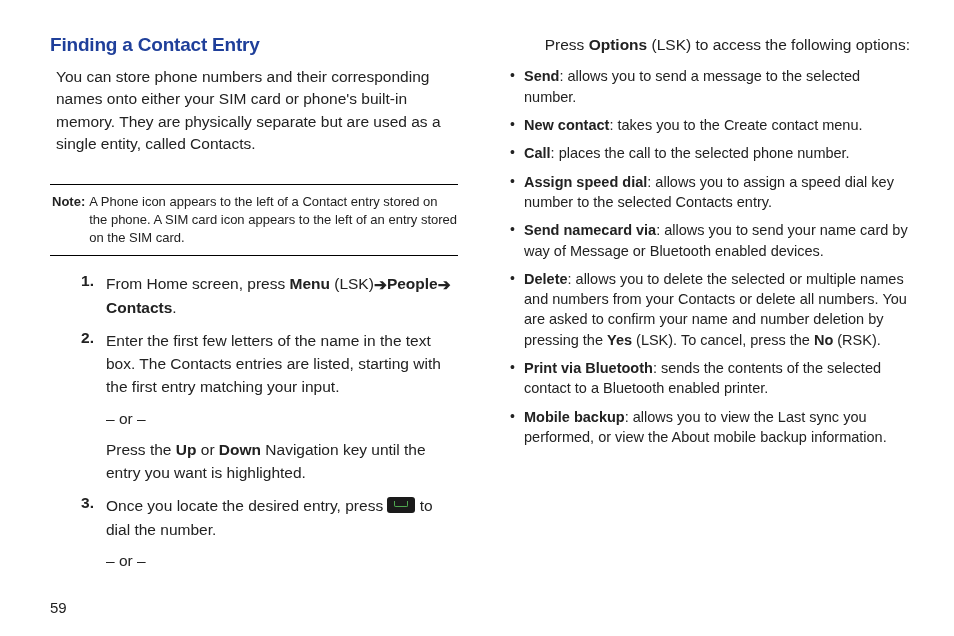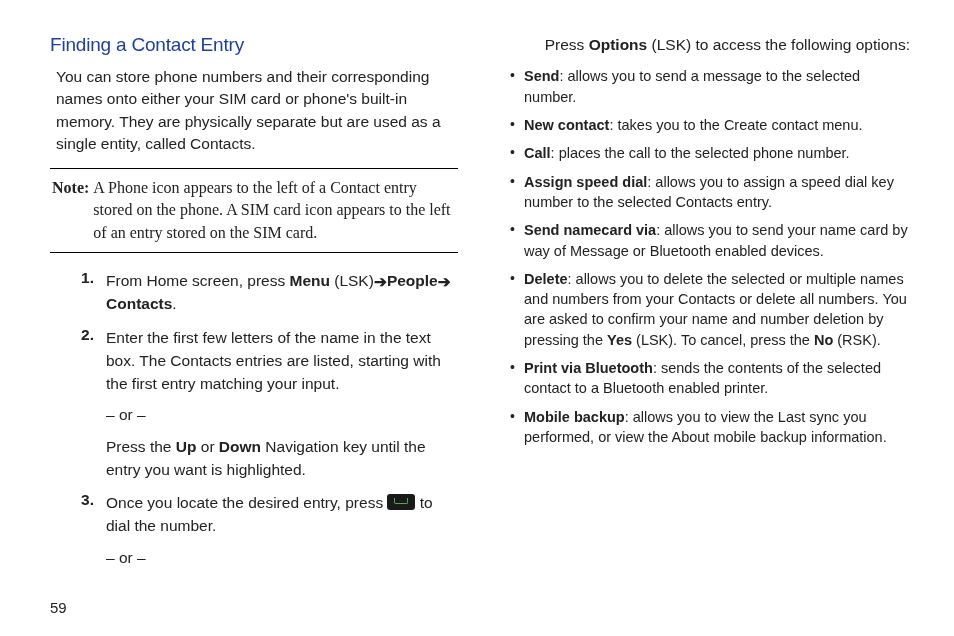--- a/index.html
+++ b/index.html
@@ -17,43 +17,42 @@
   }
   .columns {
     display: flex;
     gap: 44px;
   }
   .col {
     flex: 1;
     min-width: 0;
   }
   .heading {
-    font-weight: 400;
+    font-weight: 700;
     font-size: 19px;
     color: #1f3f9a;
     margin-bottom: 10px;
     letter-spacing: -0.2px;
   }
   .intro {
     font-size: 15.5px;
     line-height: 1.45;
     margin-left: 6px;
-    margin-bottom: 12px;
+    margin-bottom: 28px;
   }
   .note-block {
     border-top: 1px solid #000;
     border-bottom: 1px solid #000;
     padding: 8px 0 8px 0;
     margin-bottom: 16px;
   }
   .note-row {
     display: flex;
-    font-size: 16px;
+    font-size: 13px;
     line-height: 1.4;
-    font-family: Liberation Serif, serif;
   }
   .note-label {
     font-weight: bold;
     padding-right: 4px;
     padding-left: 2px;
     white-space: nowrap;
   }
   .steps {
     list-style: none;
     margin-left: 26px;

